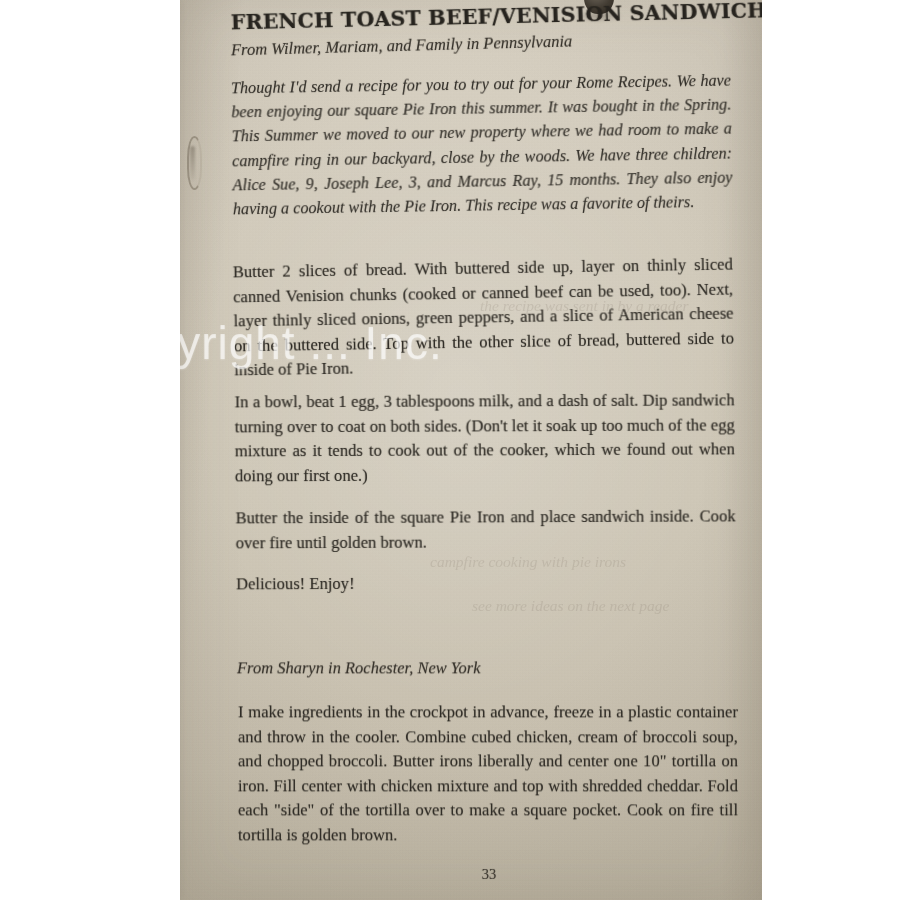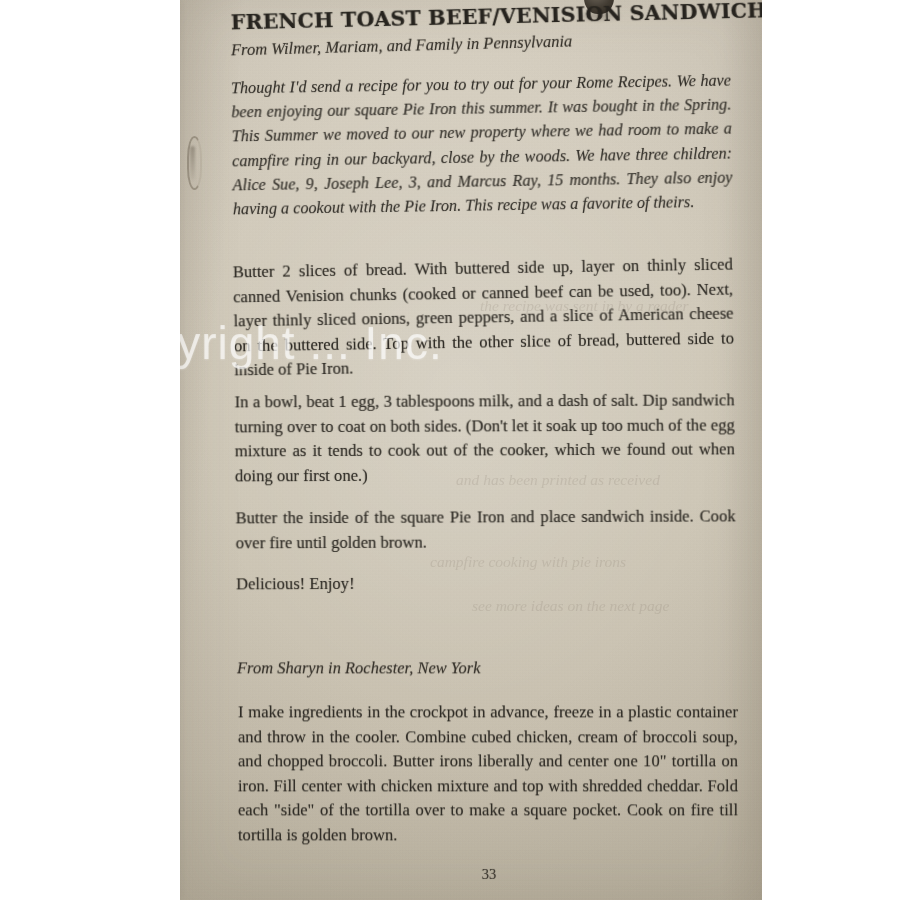--- a/index.html
+++ b/index.html
@@ -209,21 +209,20 @@
   <div class="page">
     <div class="page-vignette"></div>
     <div class="page-grain"></div>
 
     <div class="binding-clip-shadow"></div>
     <div class="binding-clip"></div>
     <div class="binding-wire"></div>
     <div class="binding-wire2"></div>
 
     <div class="ghost" style="left:300px; top:300px;">the recipe was sent in by a reader</div>
-    <div class="ghost" style="left:276px; top:474px;">and has been printed as received</div>
     <div class="ghost" style="left:250px; top:556px;">campfire cooking with pie irons</div>
     <div class="ghost" style="left:292px; top:600px;">see more ideas on the next page</div>
 
     <div class="content">
 
       <div class="blk recipe-title blur-top skew-a" style="top:14px;">FRENCH TOAST BEEF/VENISION SANDWICH</div>
 
       <div class="blk byline blur-top skew-b" style="top:44px;">From Wilmer, Mariam, and Family in Pennsylvania</div>
 
       <div class="blk intro blur-low skew-c" style="top:80px;">Thought I'd send a recipe for you to try out for your Rome Recipes. We have been enjoying our square Pie Iron this summer. It was bought in the Spring. This Summer we moved to our new property where we had room to make a campfire ring in our backyard, close by the woods. We have three children: Alice Sue, 9, Joseph Lee, 3, and Marcus Ray, 15 months. They also enjoy having a cookout with the Pie Iron. This recipe was a favorite of theirs.</div>

